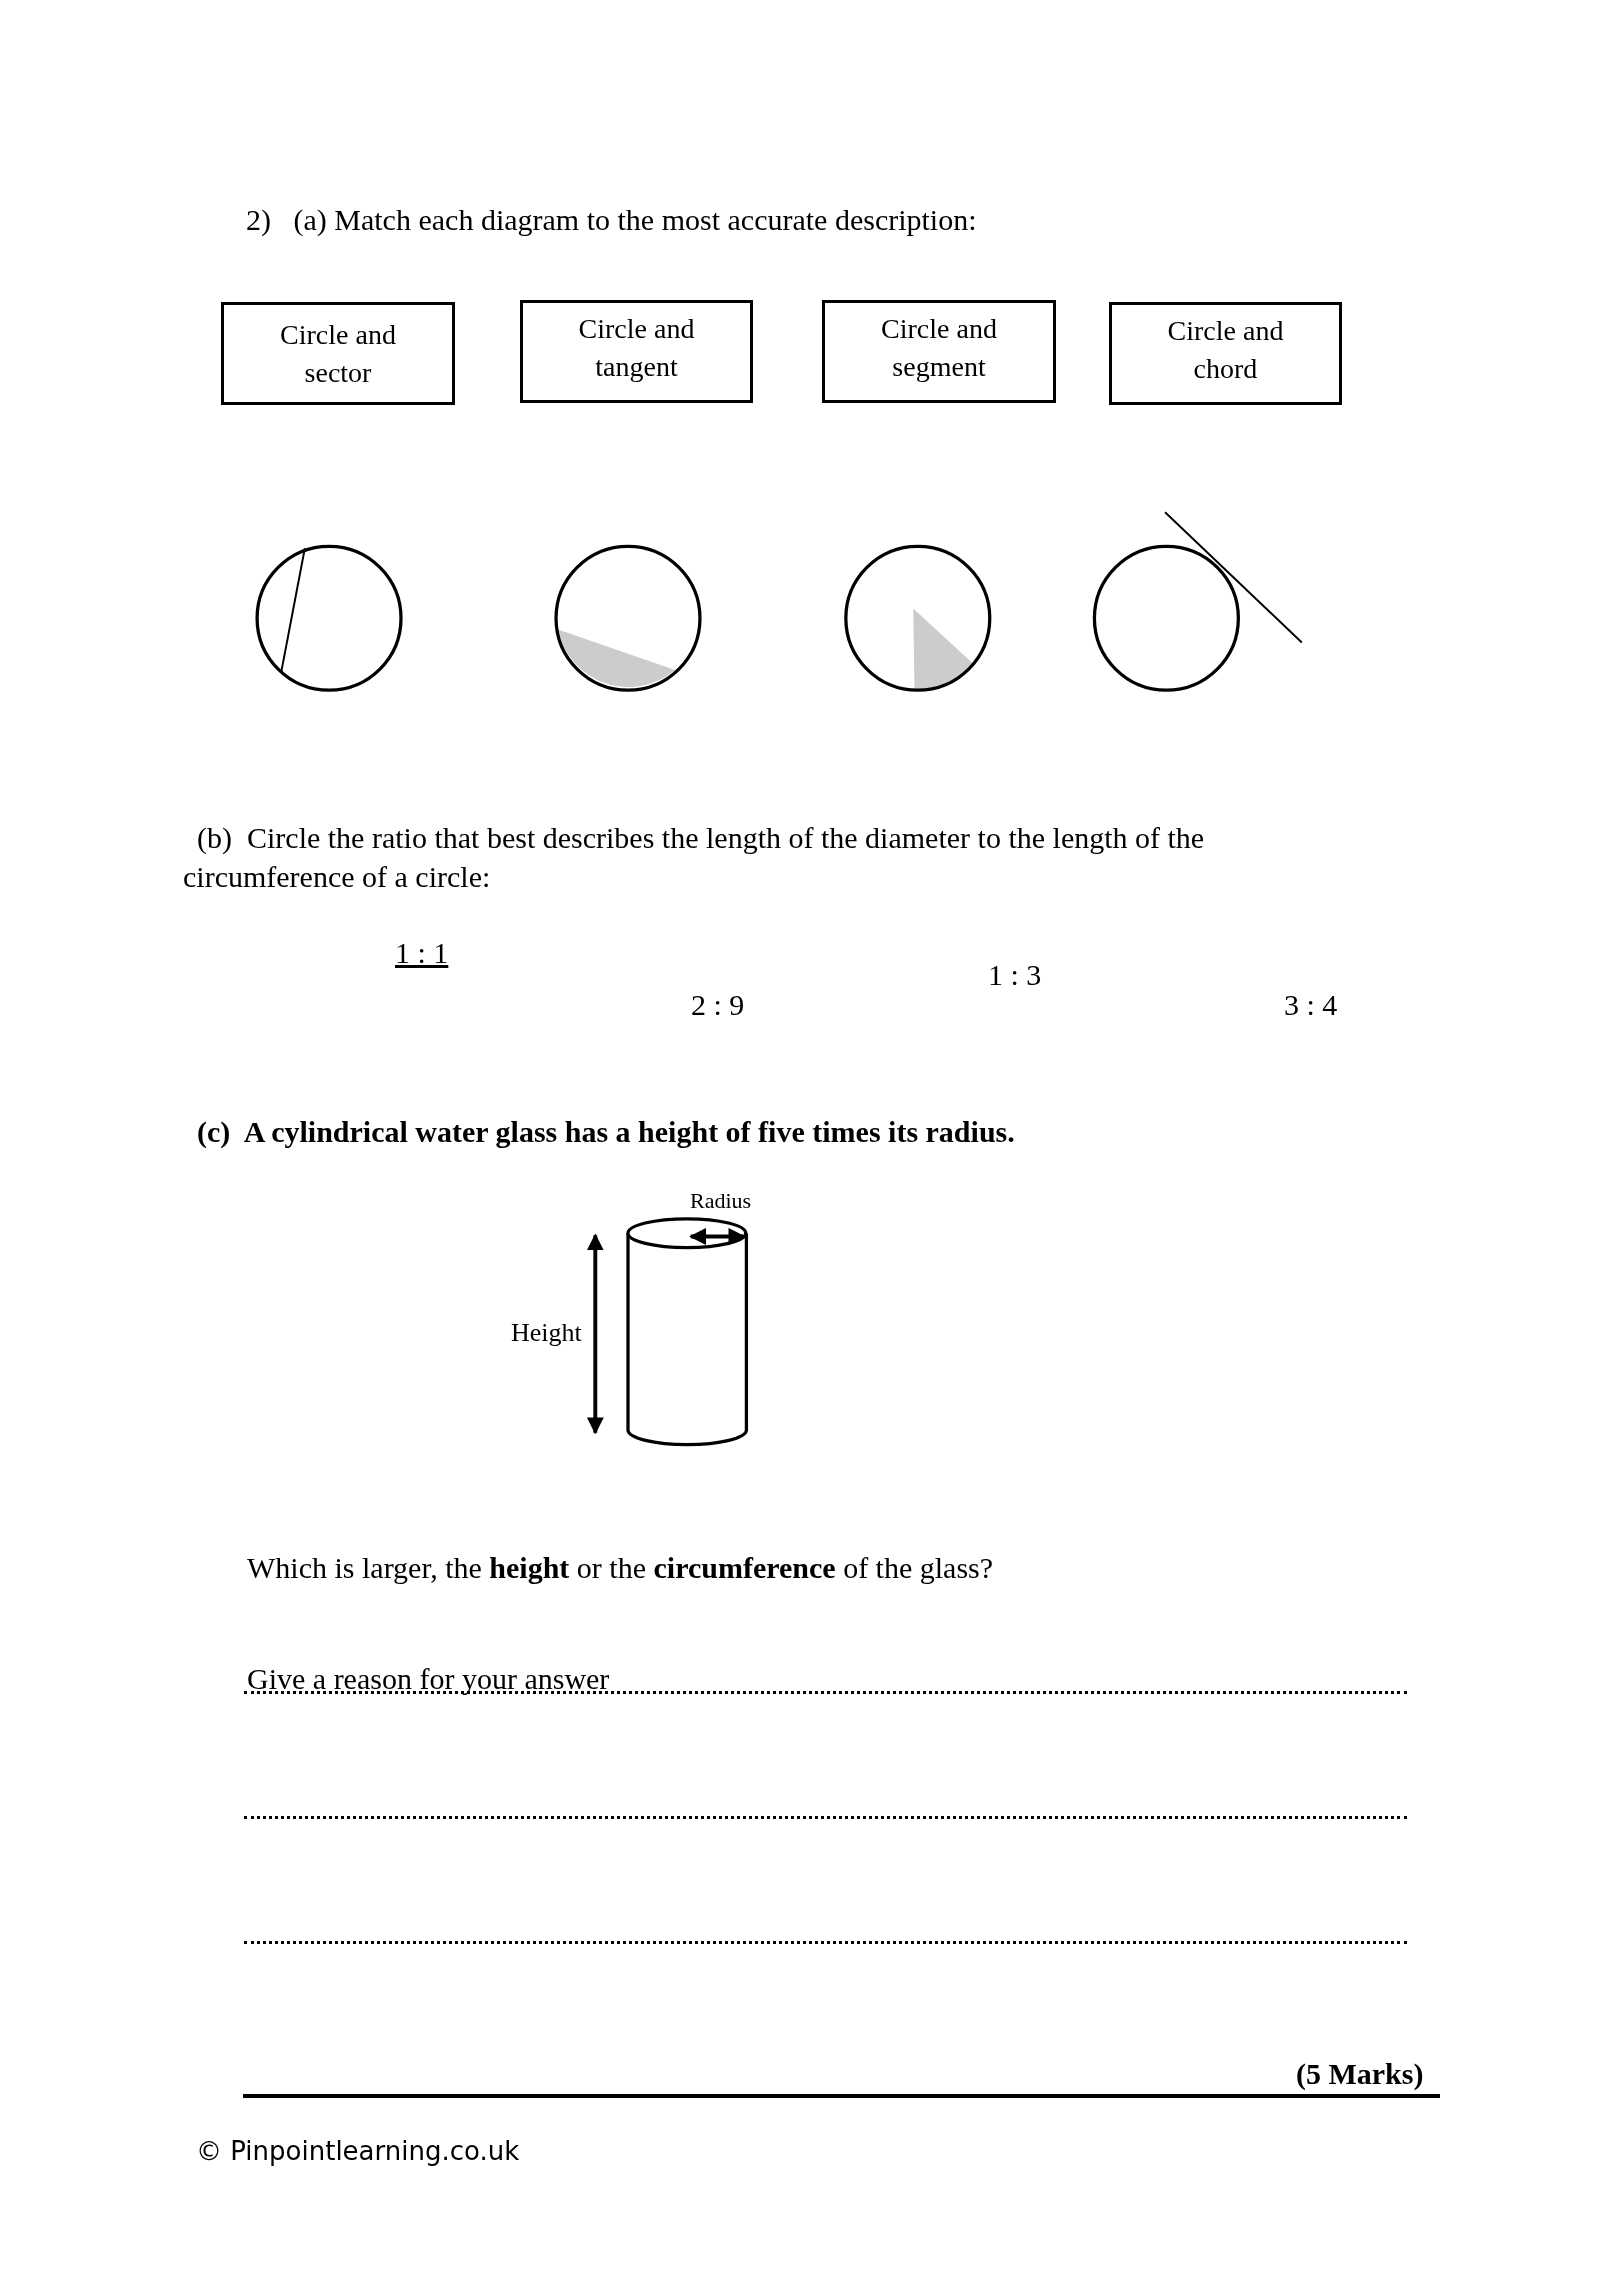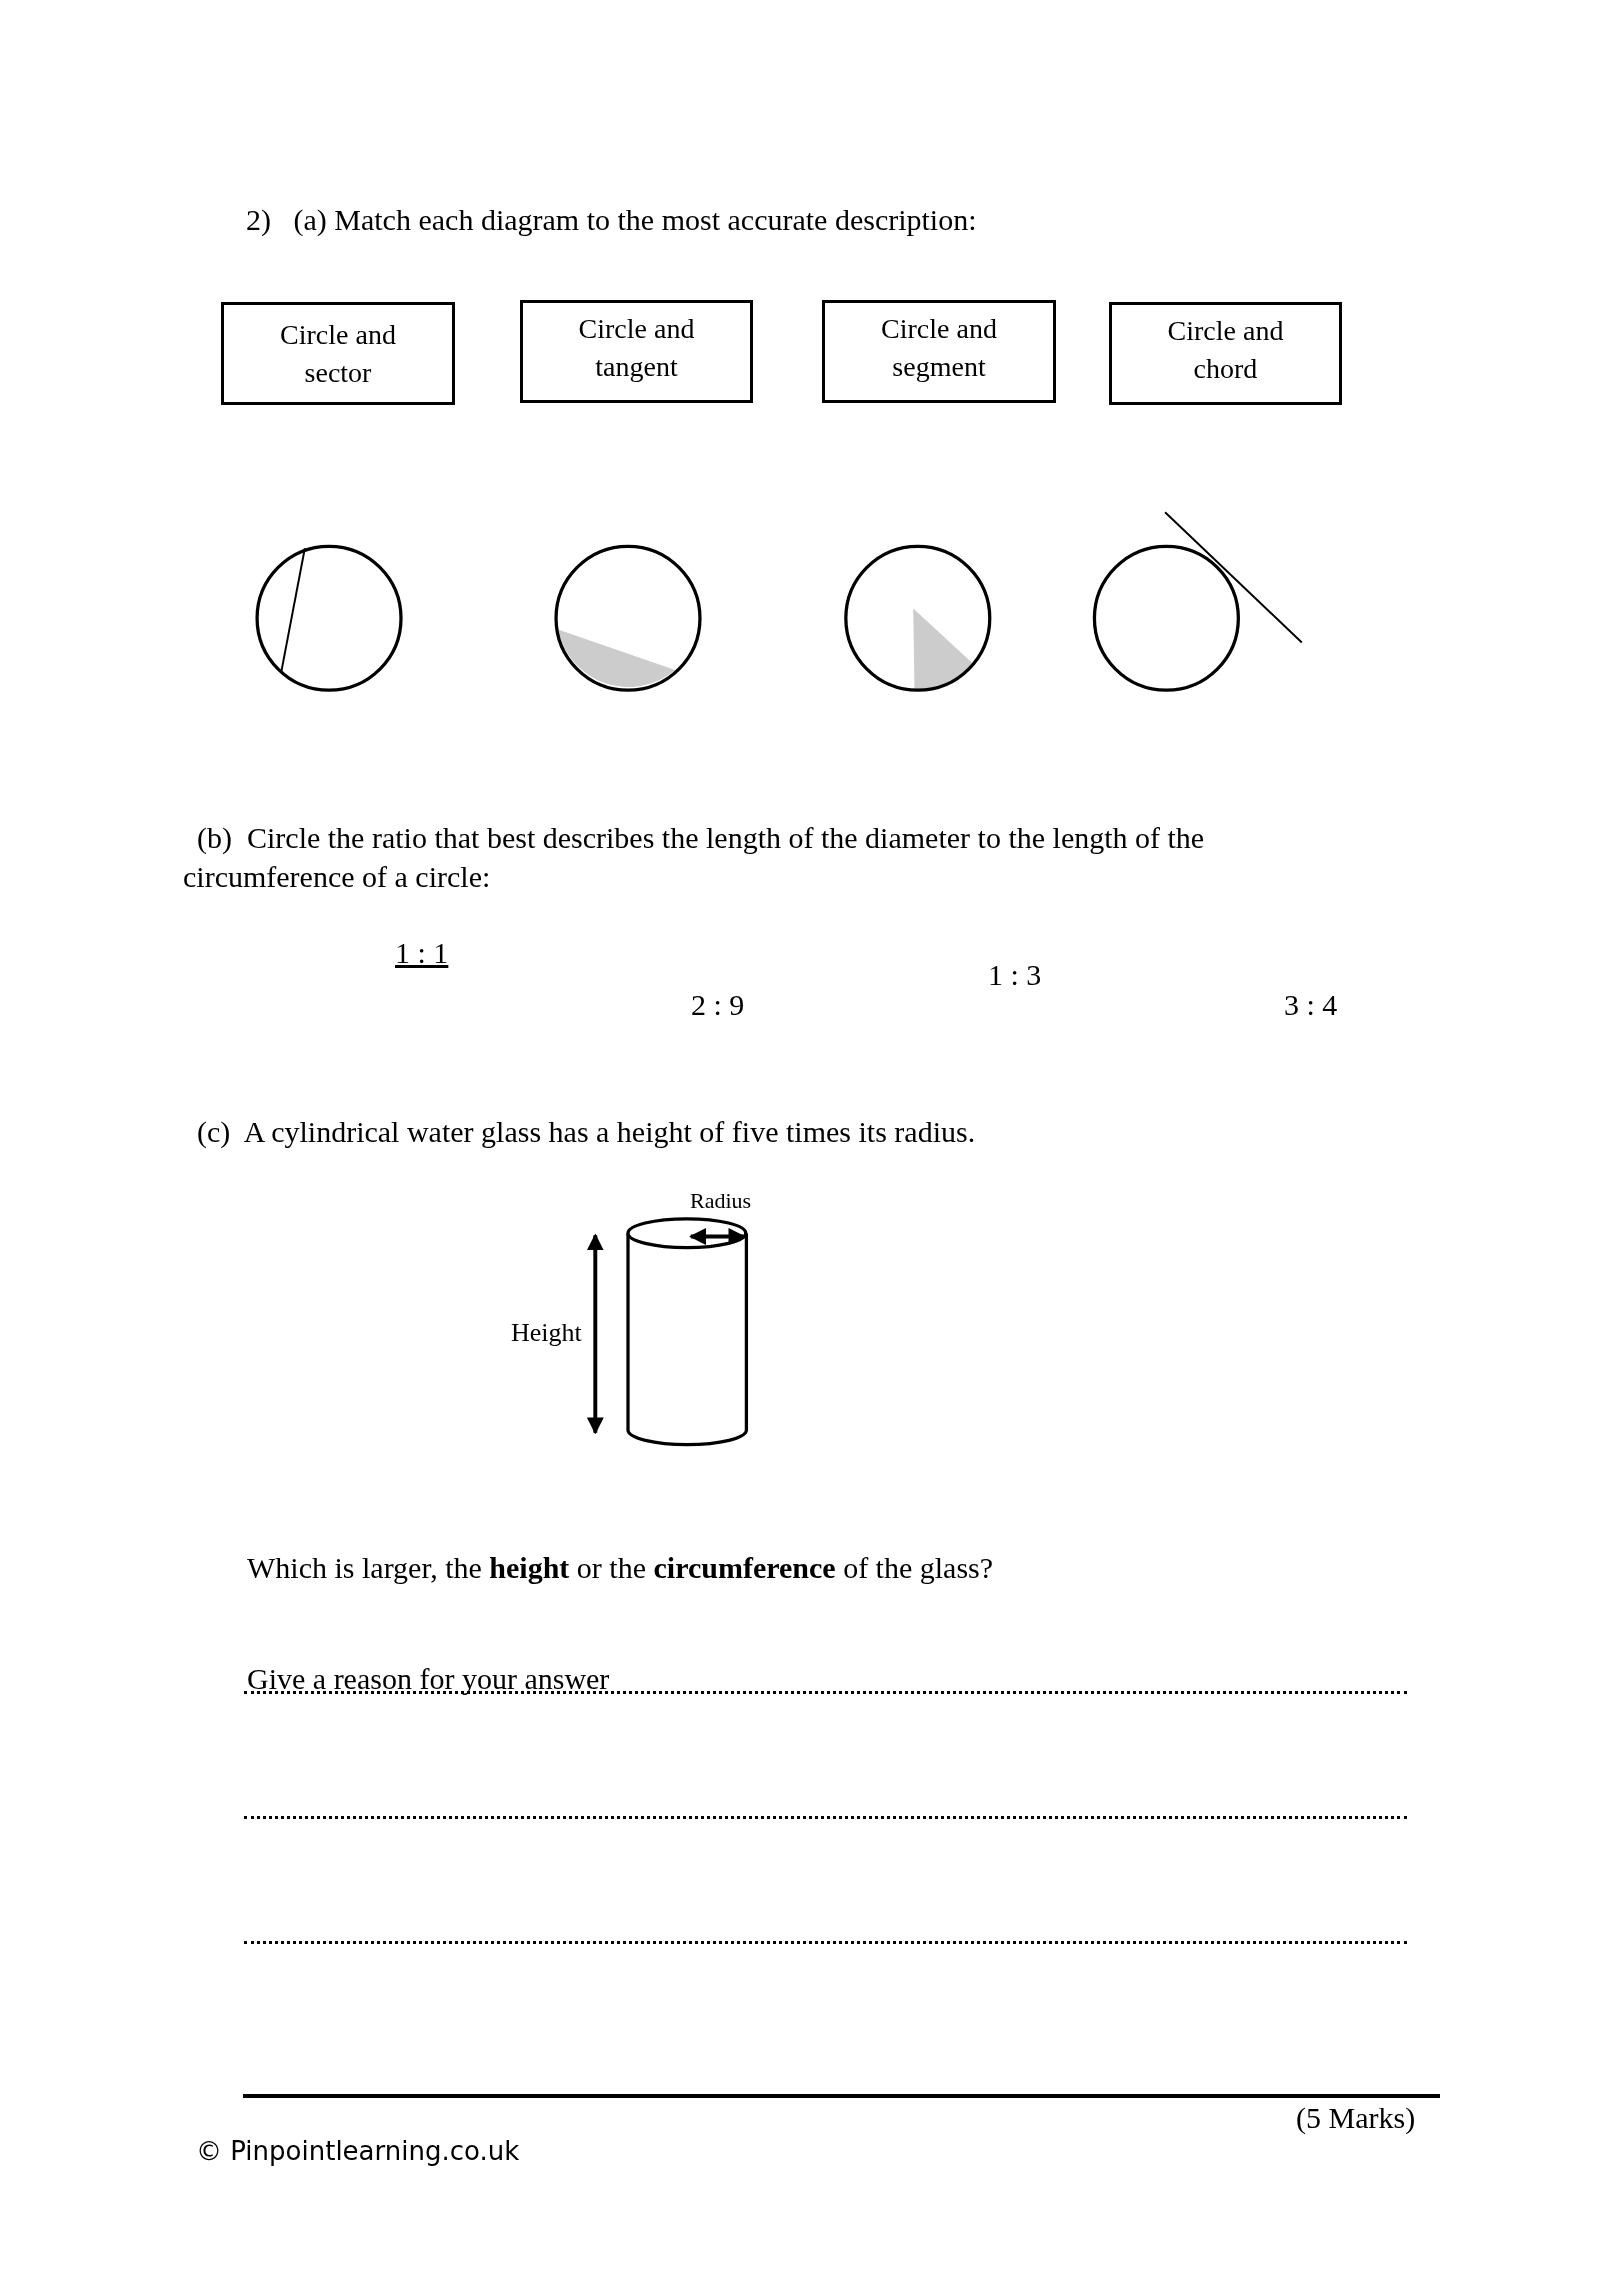--- a/index.html
+++ b/index.html
@@ -98,35 +98,35 @@
 </div>
 <div class="abs q-text" style="left:183px; top:862px;">
   <span>circumference of a circle:</span>
 </div>
 
 <div class="ratio" style="left:395px; top:938px;text-decoration:underline;">1 : 1</div>
 <div class="ratio" style="left:691px; top:990px;">2 : 9</div>
 <div class="ratio" style="left:988px; top:960px;">1 : 3</div>
 <div class="ratio" style="left:1284px; top:990px;">3 : 4</div>
 
-<div class="abs q-text" style="left:197px; top:1117px;">
+<div class="abs q-text" style="left:197px; top:1117px;font-weight:bold;">
   <span>(c)</span>&nbsp;
   <span>A cylindrical water glass has a height of five times its radius.</span>
 </div>
 
 <div class="abs" style="left:690px; top:1190px; font-size:22px; line-height:1;">Radius</div>
 <div class="abs" style="left:511px; top:1320px; font-size:26px; line-height:1;">Height</div>
 
 <div class="abs q-text" style="left:247px; top:1553px;">
   <span>Which is larger, the </span><b>height</b><span> or the </span><b>circumference</b><span> of the glass?</span>
 </div>
 
 <div class="abs q-text" style="left:247px; top:1664px;">Give a reason for your answer</div>
 
 <div class="dots" style="top:1691px;"></div>
 <div class="dots" style="top:1816px;"></div>
 <div class="dots" style="top:1941px;"></div>
 
-<div class="abs q-text" style="left:1296px; top:2059px; font-weight:normal;margin-top:44px;">(5 Marks)</div>
+<div class="abs q-text" style="left:1296px; top:2059px; font-weight:bold;">(5 Marks)</div>
 <div class="rule"></div>
 
 <div class="footer">© Pinpointlearning.co.uk</div>
 
 
 </body></html>

